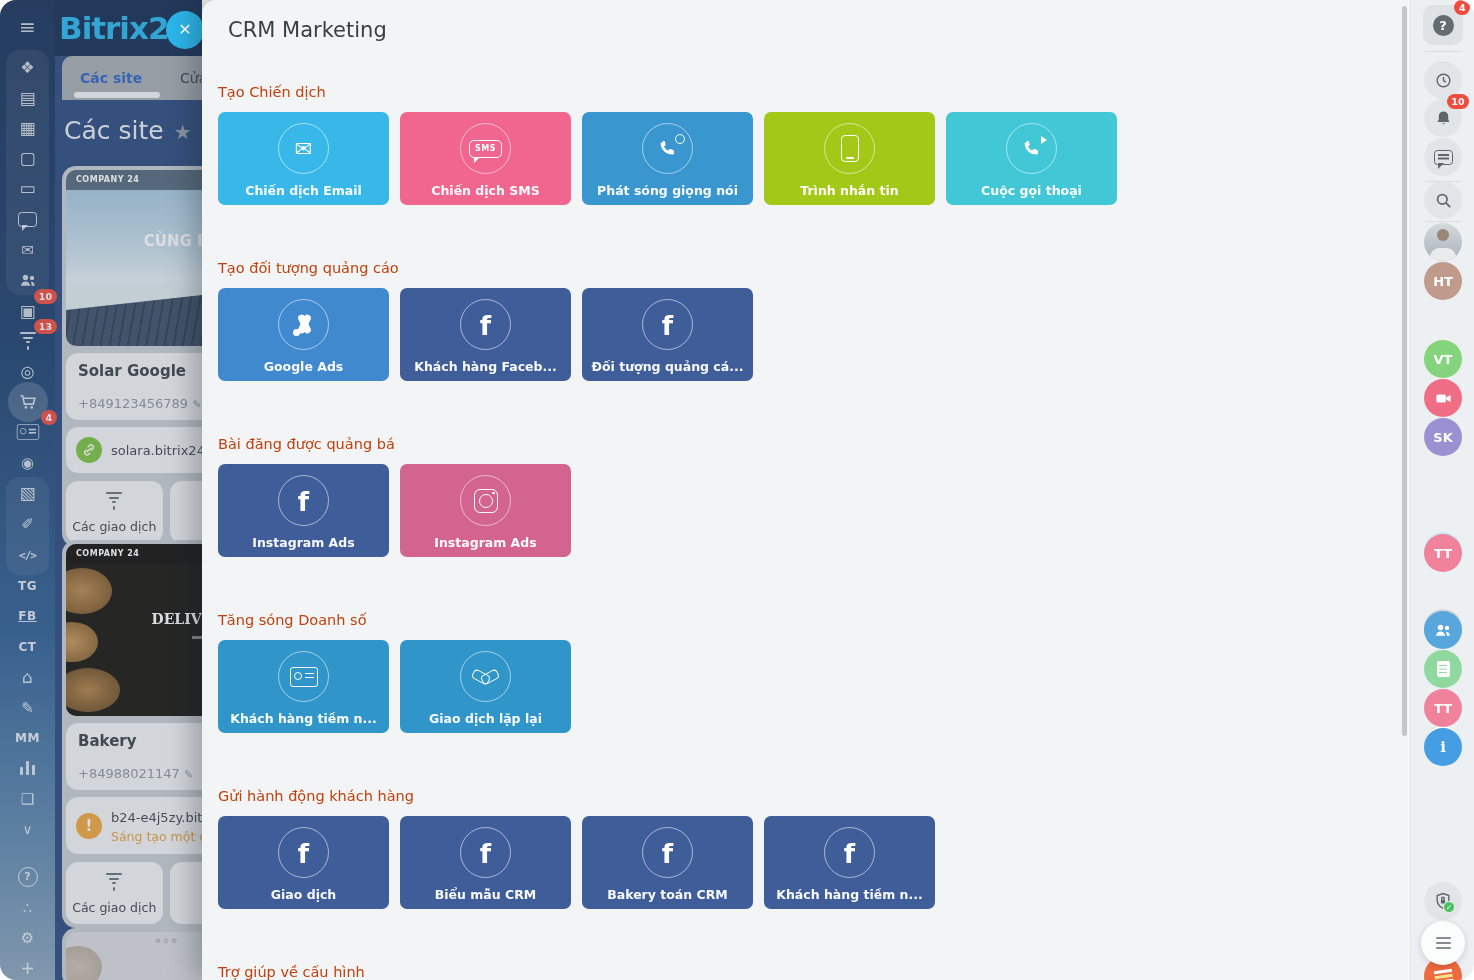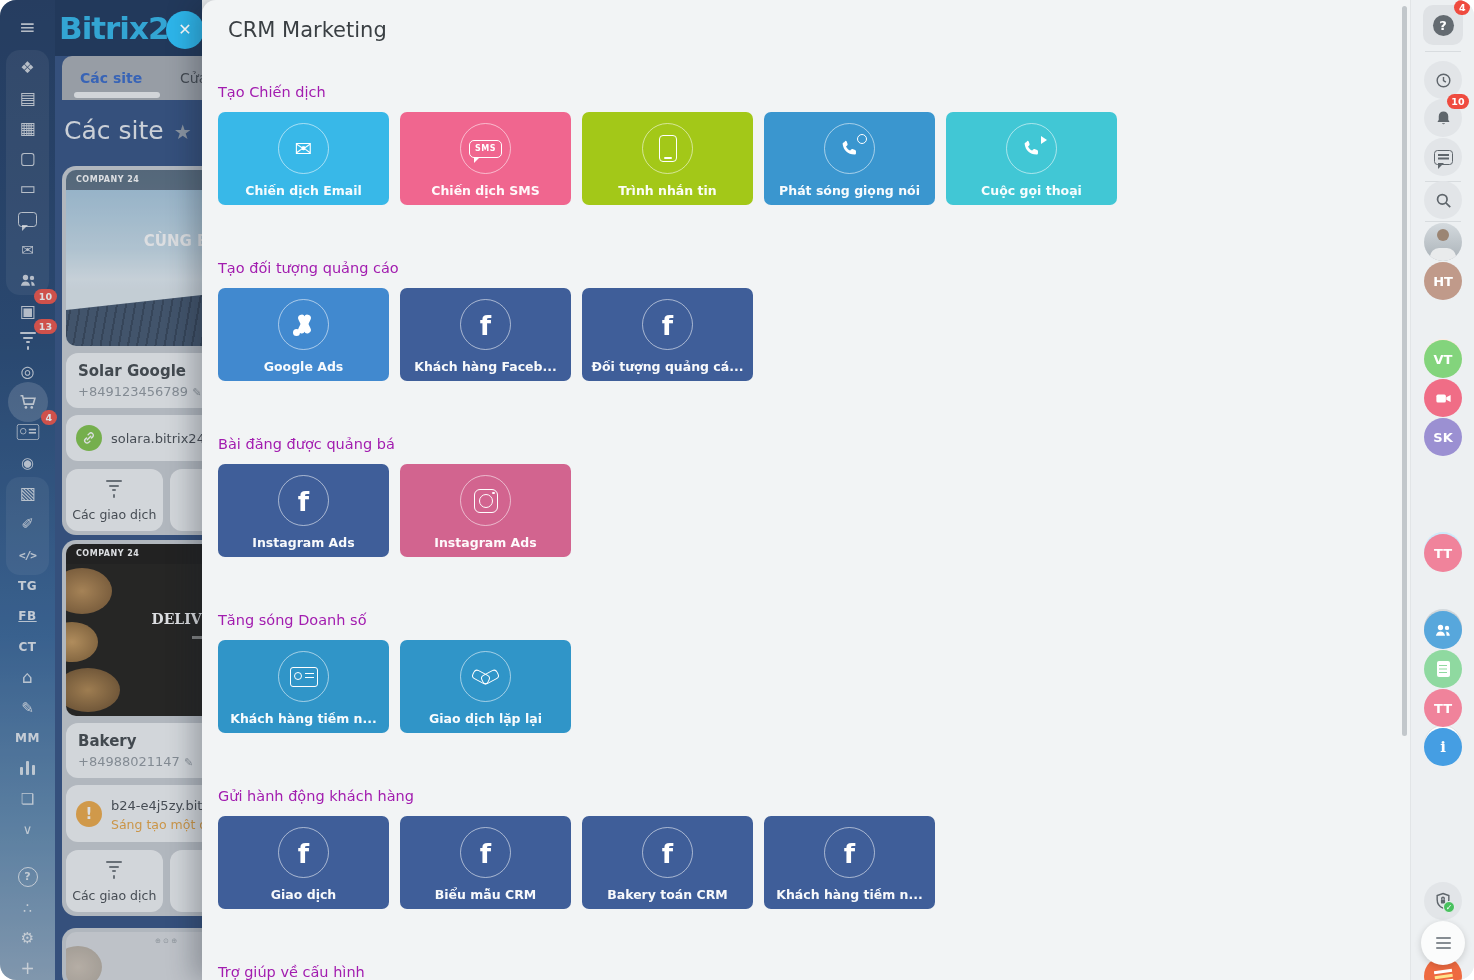--- a/index.html
+++ b/index.html
@@ -29,40 +29,40 @@
   .tab.inactive{color:#3c4248;font-weight:400;}
   .tab-underline{position:absolute;left:12px;bottom:2px;width:86px;height:6px;background:#f2f4f5;border-radius:3px;}
   .panel-title{position:absolute;left:9px;top:116px;color:#e9edf2;font:400 25px "DejaVu Sans",sans-serif;}
   .panel-title .star{color:#97a0ad;font-size:20px;margin-left:10px;}
   .stack{position:absolute;left:7px;width:208px;background:#c8cdd2;border-radius:14px;padding:4px;box-sizing:border-box;}
   .prev{position:relative;border-radius:10px;overflow:hidden;}
   .prev-bar{position:absolute;left:0;top:0;right:0;height:20px;background:rgba(20,30,45,.55);color:#fff;
     font:700 8px/20px "DejaVu Sans",sans-serif;padding-left:10px;letter-spacing:.5px;}
   .infocard{background:#f3f5f6;border-radius:12px;margin-top:7px;padding:9px 12px;}
   .infocard .nm{font:700 15px "DejaVu Sans",sans-serif;color:#3a4045;}
-  .infocard .ph{font:400 13px "DejaVu Sans",sans-serif;color:#8d959c;margin-top:4px;}
+  .infocard .ph{font:400 13px "DejaVu Sans",sans-serif;color:#8d959c;margin-top:16px;}
   .infocard .ph .pen{font-size:11px;margin-left:4px;color:#9aa2a8;}
   .rowcard{background:#f3f5f6;border-radius:12px;margin-top:7px;padding:10px 10px;display:flex;align-items:center;gap:9px;}
   .rowcard .cicon{flex:0 0 26px;width:26px;height:26px;border-radius:50%;display:flex;align-items:center;justify-content:center;color:#fff;}
   .rowcard .t1{font:400 13px "DejaVu Sans",sans-serif;color:#3f454b;}
   .rowcard .t2{font:400 12.5px "DejaVu Sans",sans-serif;color:#e8a23c;margin-top:3px;}
   .btnrow{display:flex;gap:7px;margin-top:8px;}
   .sbtn{flex:1;background:#f3f5f6;border-radius:12px;height:62px;display:flex;flex-direction:column;
     align-items:center;justify-content:center;gap:7px;color:#6b7278;}
   .sbtn .lab{font:400 12.5px "DejaVu Sans",sans-serif;color:#3f454b;white-space:nowrap;}
   .dim{position:absolute;left:0;top:0;width:202px;height:980px;background:rgba(96,107,119,.22);z-index:4;pointer-events:none;}
 
   
   .closebtn{position:absolute;left:166px;top:11px;width:38px;height:38px;border-radius:50%;background:#2db5ea;z-index:5;
     color:#fff;font:400 16px/38px "DejaVu Sans",sans-serif;text-align:center;}
   .mpanel{position:absolute;left:202px;top:0;width:1208px;height:980px;background:#f2f4f5;z-index:6;
     border-radius:14px 0 0 0;box-shadow:-10px 0 26px rgba(20,30,40,.28);overflow:hidden;}
   .mtitle{position:absolute;left:26px;top:18px;font:400 21px "DejaVu Sans",sans-serif;color:#3a3f43;}
   .section{position:absolute;left:16px;}
-  .sechead{font:400 14.5px "DejaVu Sans",sans-serif;color:#a21caf;}
+  .sechead{font:400 14.5px "DejaVu Sans",sans-serif;color:#c2410c;}
   .tilerow{display:flex;gap:11px;margin-top:12px;}
   .tile{width:171px;height:93px;border-radius:7px;display:flex;flex-direction:column;align-items:center;
     box-sizing:border-box;padding-top:11px;cursor:pointer;}
   .tcirc{width:49px;height:49px;border:1.5px solid rgba(255,255,255,.55);border-radius:50%;
     display:flex;align-items:center;justify-content:center;color:#fff;}
   .tlabel{margin-top:9px;font:700 12.5px "DejaVu Sans",sans-serif;color:rgba(255,255,255,.96);}
   .mscroll{position:absolute;right:3px;top:6px;width:5px;height:730px;background:#c2c7cb;border-radius:3px;z-index:7;}
 
   
   .rightbar{position:absolute;left:1410px;top:0;width:64px;height:980px;background:#edf0f2;z-index:6;border-left:1px solid #e2e5e7;}
@@ -428,36 +428,36 @@
                   <span style="font-size:21px;">✉</span>
                 </span>
                 <span class="tlabel">Chiến dịch Email</span>
               </div>
               <div class="tile" style="background: rgb(240, 102, 143);">
                 <span class="tcirc">
                   <span class="i-sms">SMS</span>
                 </span>
                 <span class="tlabel">Chiến dịch SMS</span>
               </div>
-              <div class="tile" style="background: rgb(163, 200, 24);">
-                <span class="tcirc">
-                  <span class="i-phone"></span>
-                </span>
-                <span class="tlabel">Trình nhắn tin</span>
-              </div>
               <div class="tile" style="background: rgb(58, 150, 207);">
                 <span class="tcirc">
                   <span class="i-recv">
                     <svg width="21" height="21" viewBox="0 0 24 24" fill="#fff">
                       <path d="M7.4 3c.6 0 1.2.4 1.4 1l1 2.9c.2.6 0 1.3-.5 1.7l-1.3 1c1 2.1 2.7 3.8 4.8 4.8l1-1.3c.4-.5 1.1-.7 1.7-.5l2.9 1c.6.2 1 .8 1 1.4v2.3c0 .9-.8 1.7-1.7 1.6C9.9 18.9 5.1 14.1 4.1 6.7 4 5.8 4.8 5 5.7 5z"></path>
                     </svg>
                     <span class="ring"></span>
                   </span>
                 </span>
                 <span class="tlabel">Phát sóng giọng nói</span>
+              </div>
+              <div class="tile" style="background: rgb(163, 200, 24);">
+                <span class="tcirc">
+                  <span class="i-phone"></span>
+                </span>
+                <span class="tlabel">Trình nhắn tin</span>
               </div>
               <div class="tile" style="background: rgb(65, 199, 213);">
                 <span class="tcirc">
                   <span class="i-recv">
                     <svg width="21" height="21" viewBox="0 0 24 24" fill="#fff">
                       <path d="M7.4 3c.6 0 1.2.4 1.4 1l1 2.9c.2.6 0 1.3-.5 1.7l-1.3 1c1 2.1 2.7 3.8 4.8 4.8l1-1.3c.4-.5 1.1-.7 1.7-.5l2.9 1c.6.2 1 .8 1 1.4v2.3c0 .9-.8 1.7-1.7 1.6C9.9 18.9 5.1 14.1 4.1 6.7 4 5.8 4.8 5 5.7 5z"></path>
                     </svg>
                     <span class="spk"></span>
                   </span>
                 </span>

